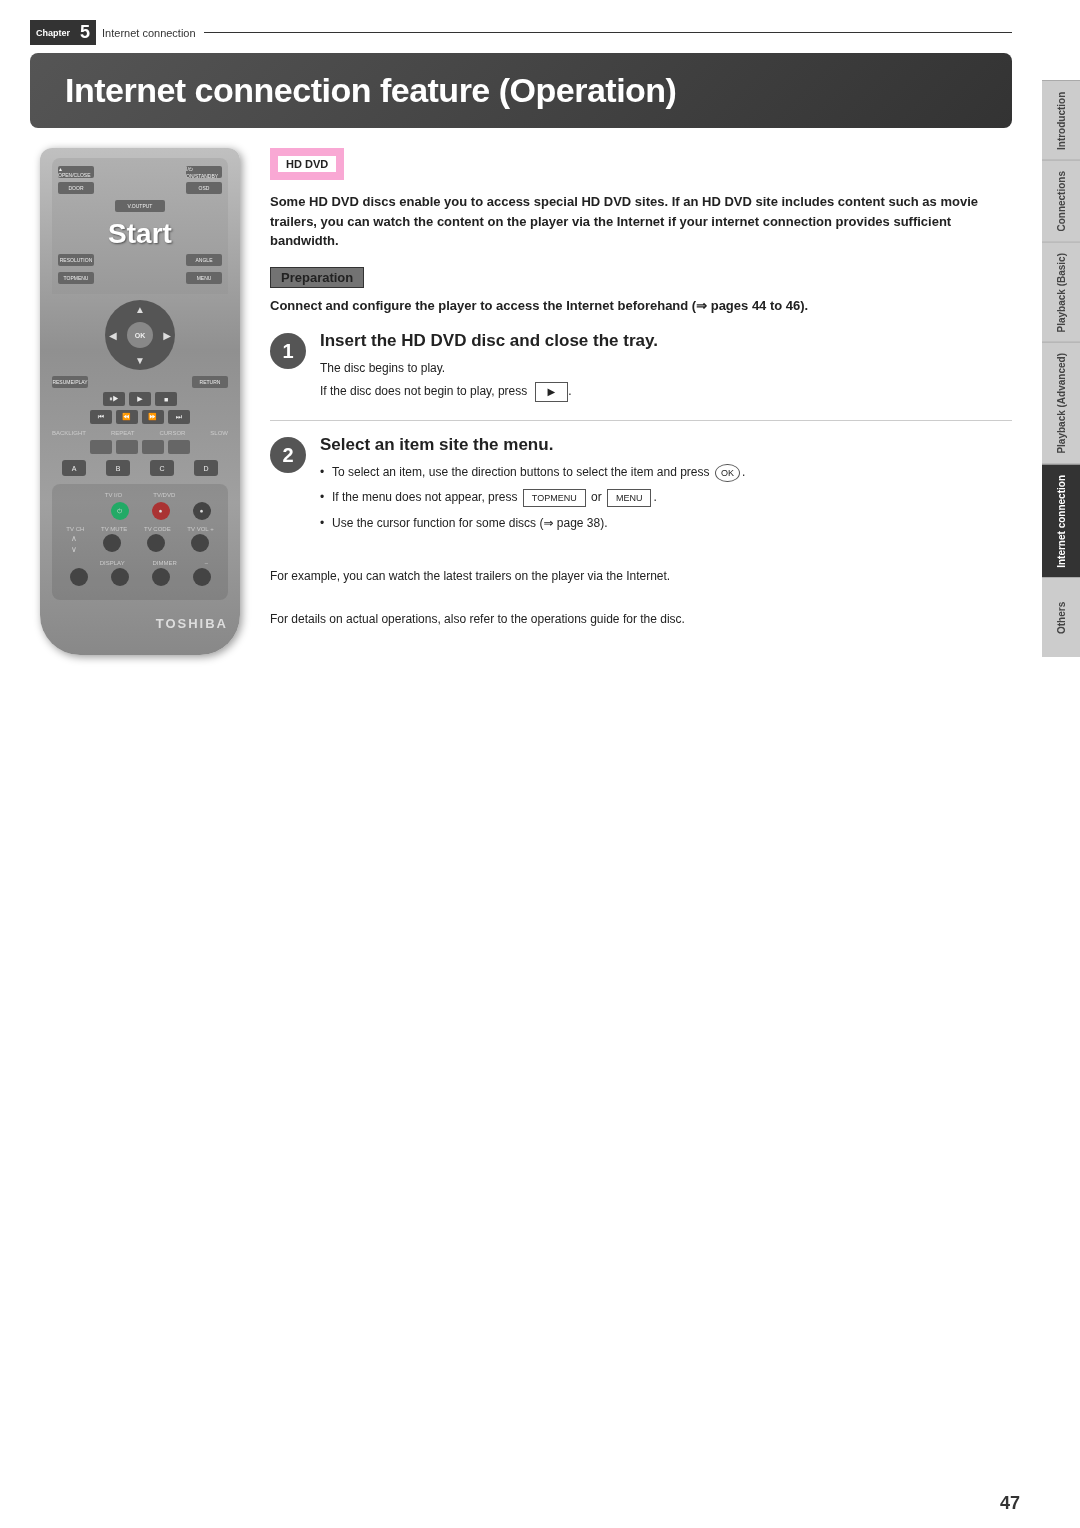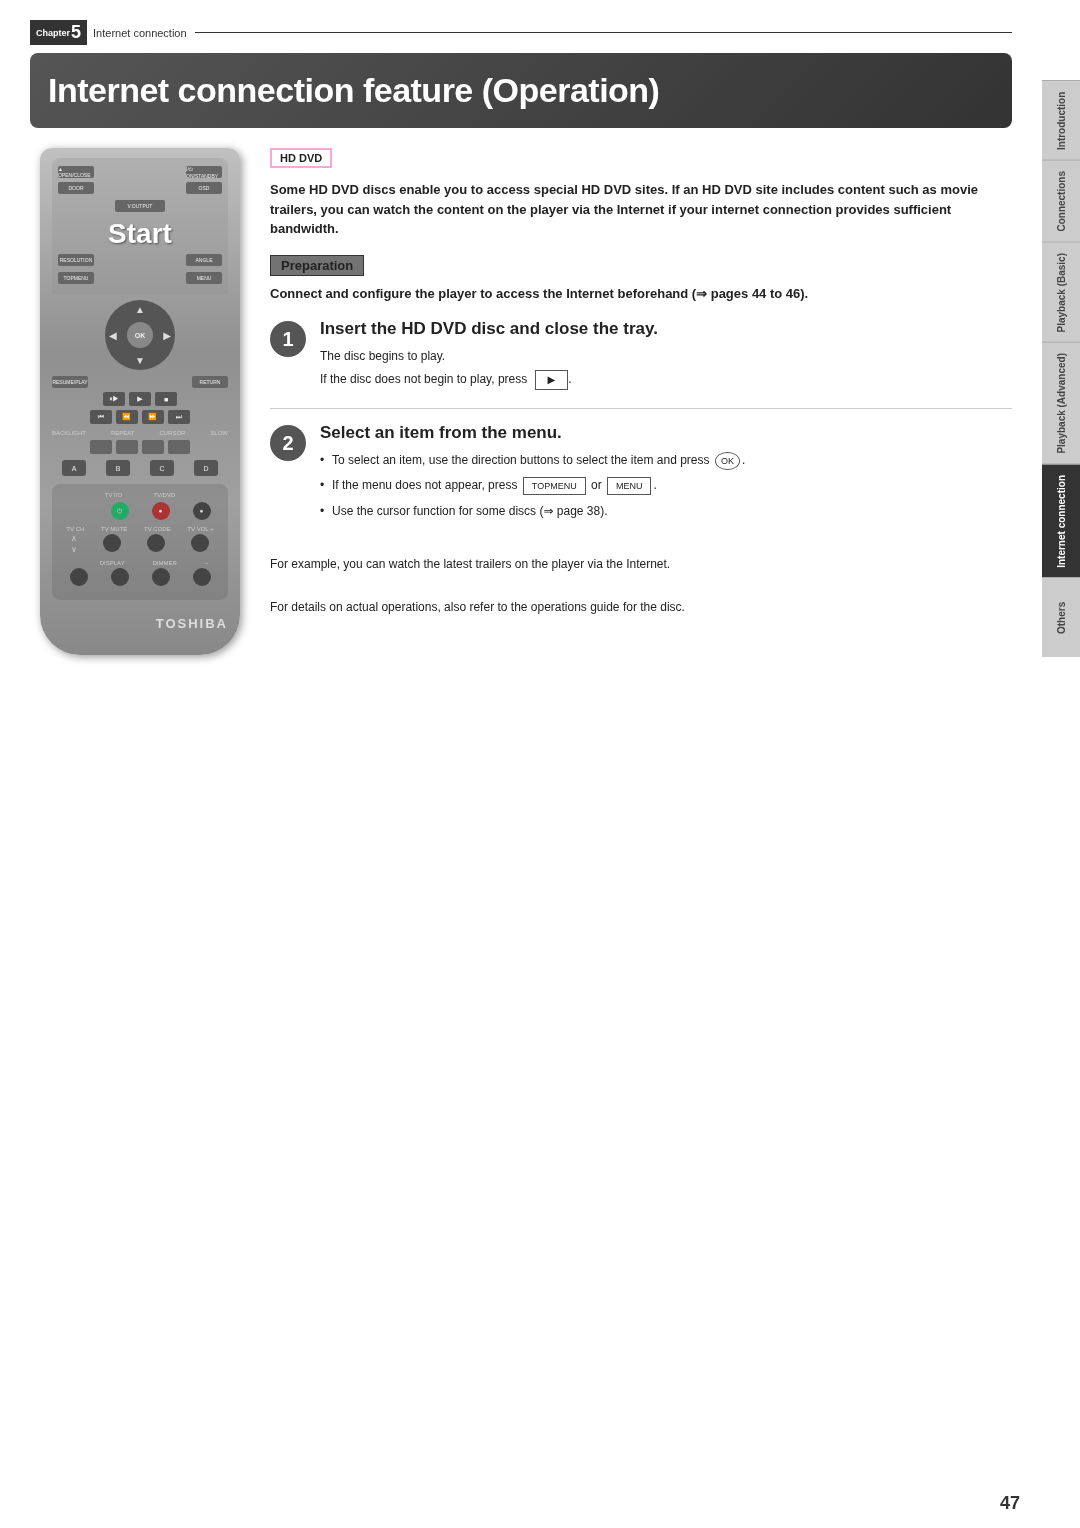--- a/index.html
+++ b/index.html
@@ -68,42 +68,42 @@
     }
     .chapter-badge {
       background: #333;
       color: #fff;
       font-size: 10px;
       font-weight: bold;
       padding: 2px 6px;
       margin-right: 6px;
       display: flex;
       align-items: center;
-      gap: 1px;
+      gap: 10px;
     }
     .chapter-num {
       font-size: 18px;
       font-weight: bold;
     }
     .chapter-title {
       font-size: 11px;
       color: #333;
     }
     .chapter-line {
       flex: 1;
       height: 1px;
       background: #333;
       margin-left: 8px;
     }
 
     
     .title-banner {
       background: linear-gradient(135deg, #555 0%, #333 100%);
       border-radius: 8px;
-      padding: 18px 18px;
+      padding: 18px 35px;
       margin-bottom: 20px;
     }
     .title-banner h1 {
       color: #fff;
       font-size: 34px;
       font-weight: bold;
       letter-spacing: -0.5px;
     }
 
     
@@ -118,21 +118,21 @@
       flex-shrink: 0;
     }
 
     
     .right-col {
       flex: 1;
     }
 
     .hd-dvd-badge {
       display: inline-block;
-      border: 2px solid #f9a8d4;
+      border: 8px solid #f9a8d4;
       padding: 2px 8px;
       font-size: 11px;
       font-weight: bold;
       margin-bottom: 12px;
     }
 
     .intro-text {
       font-size: 13px;
       font-weight: bold;
       line-height: 1.5;
@@ -567,21 +567,21 @@
             <span>If the disc does not begin to play, press</span>
             <span class="play-button-inline"></span>.
           </p>
         </div>
       </div>
 
       
       <div class="step-block" style="border-bottom:none;">
         <div class="step-num-circle">2</div>
         <div class="step-content">
-          <h2>Select an item from the menu.</h2>
+          <h2>Select an item site the menu.</h2>
           <ul>
             <li>
               To select an item, use the direction buttons to select the item and press <span class="ok-button">OK</span>.
             </li>
             <li>
               If the menu does not appear, press <span class="key-button">TOPMENU</span> or <span class="key-button">MENU</span>.
             </li>
             <li>
               Use the cursor function for some discs (⇒ page 38).
             </li>

